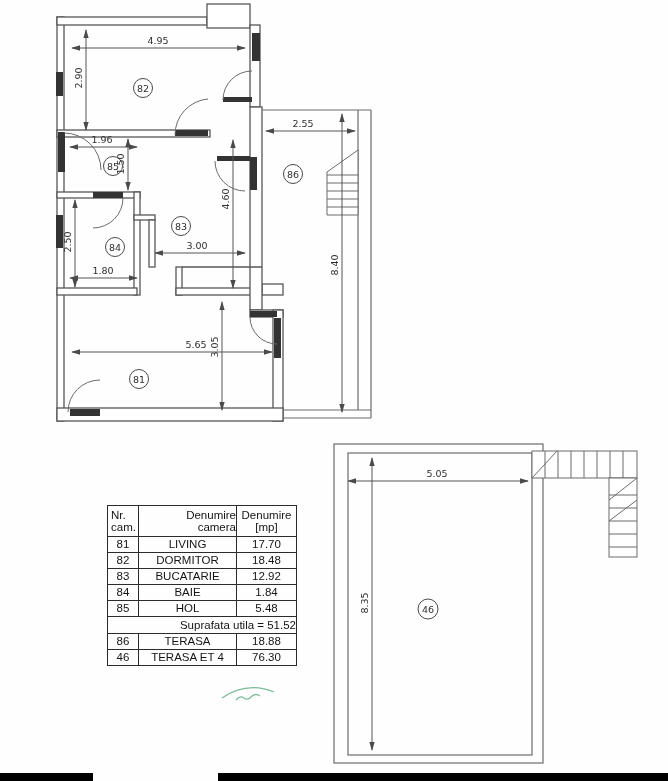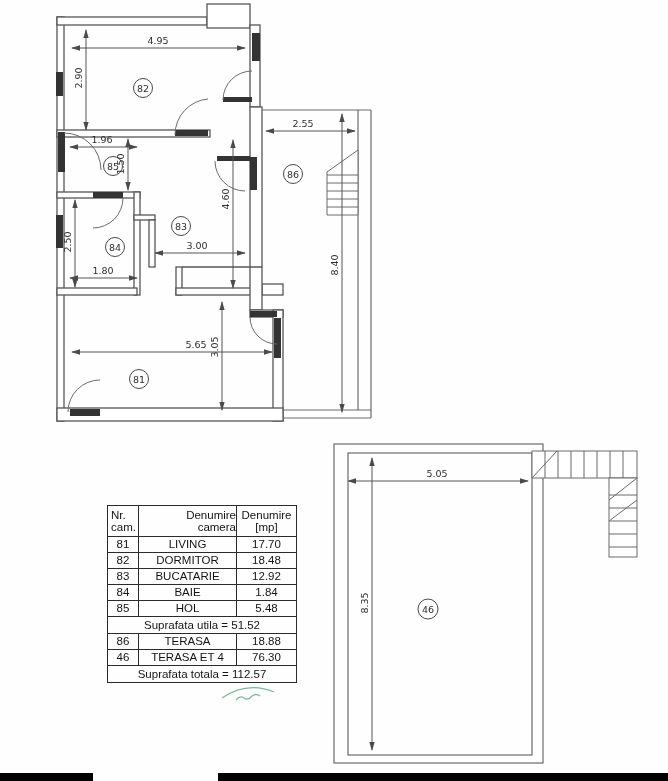--- a/index.html
+++ b/index.html
@@ -11,21 +11,21 @@
   
   .ptable{position:absolute;left:107px;top:505px;width:189px;border-collapse:collapse;
           table-layout:fixed;font-size:11.5px;color:#141414;}
   .ptable td{border:1.6px solid #2b2b2b;line-height:1.06;padding:1px 0;overflow:hidden;}
   .hdr td{height:28px;text-align:center;white-space:pre-line;vertical-align:middle;}
   .hdr td.c-nr{text-align:left;padding-left:3px;}
   .r td{height:13px;}
   .c-nr{text-align:center;}
   .c-name{text-align:center;padding-left:7px;}
   .c-area{text-align:center;padding-left:13px;}
-  .merge td{height:14px;text-align:center;margin-top:43px;}
+  .merge td{height:14px;text-align:right;margin-top:43px;}
   .bar{position:absolute;top:773px;height:8px;background:#000;}
   .bar-left{left:0;width:93px;}
   .bar-right{left:218px;width:450px;}
 </style>
 </head>
 <body>
 
 <div class="wrap">
 
 <svg width="668" height="781" viewBox="0 0 668 781">
@@ -279,22 +279,19 @@
   <tr class="r">
     <td class="c-nr">86</td>
     <td class="c-name">TERASA</td>
     <td class="c-area">18.88</td>
   </tr>
   <tr class="r">
     <td class="c-nr">46</td>
     <td class="c-name">TERASA ET 4</td>
     <td class="c-area">76.30</td>
   </tr>
-  <tr class="merge">
-    <td colspan="3">Suprafata totala = 112.57</td>
-  </tr>
 </tbody>
     </table>
 
 <div class="bar bar-left"></div>
 <div class="bar bar-right"></div>
 
 </div>
 
 </body></html>

